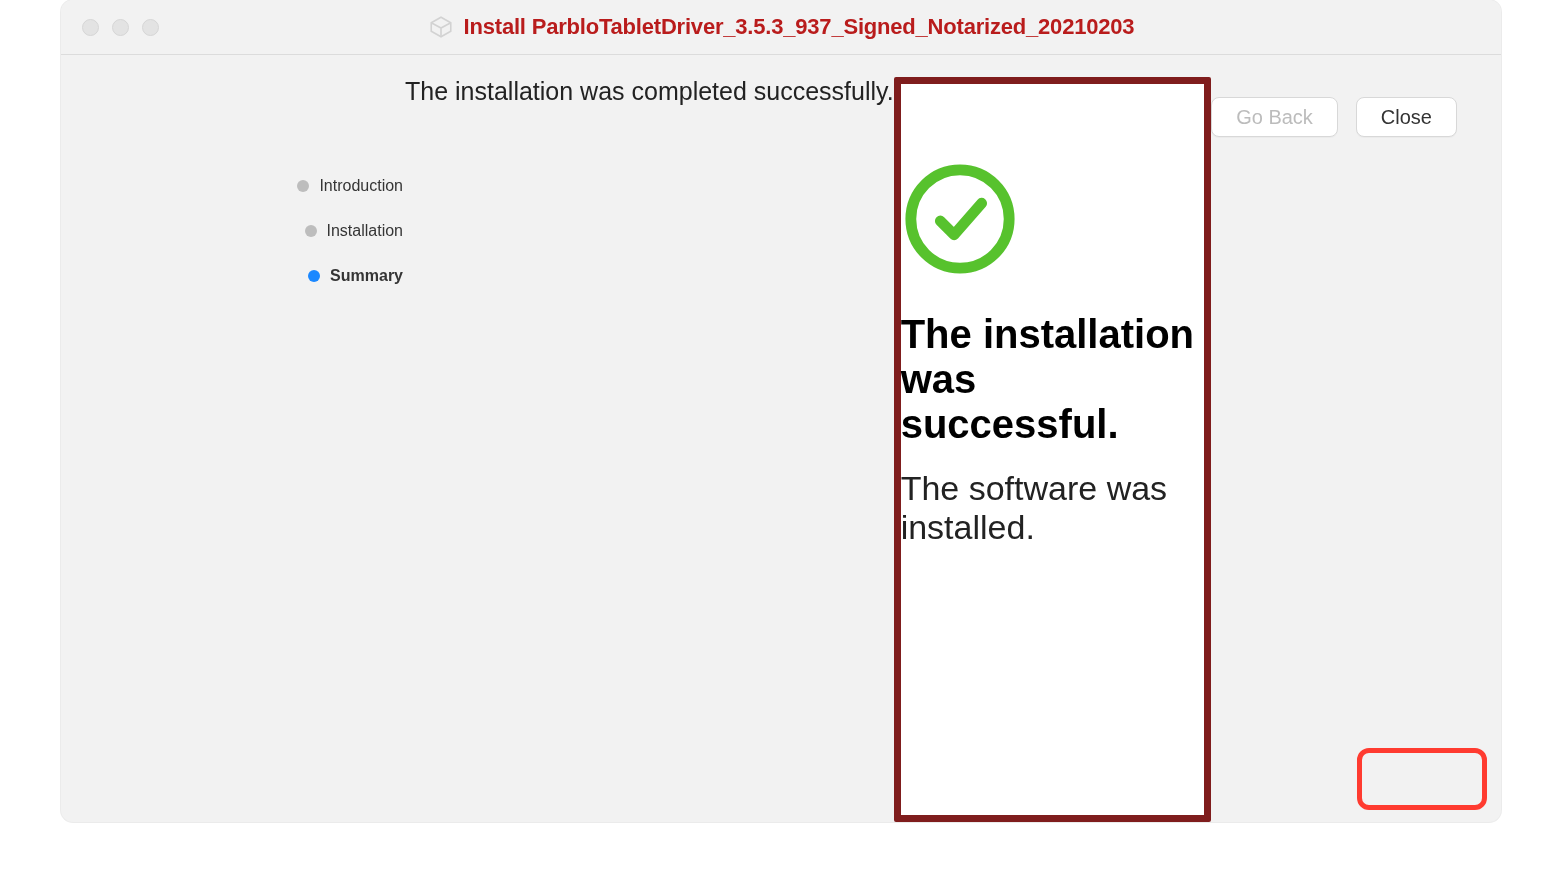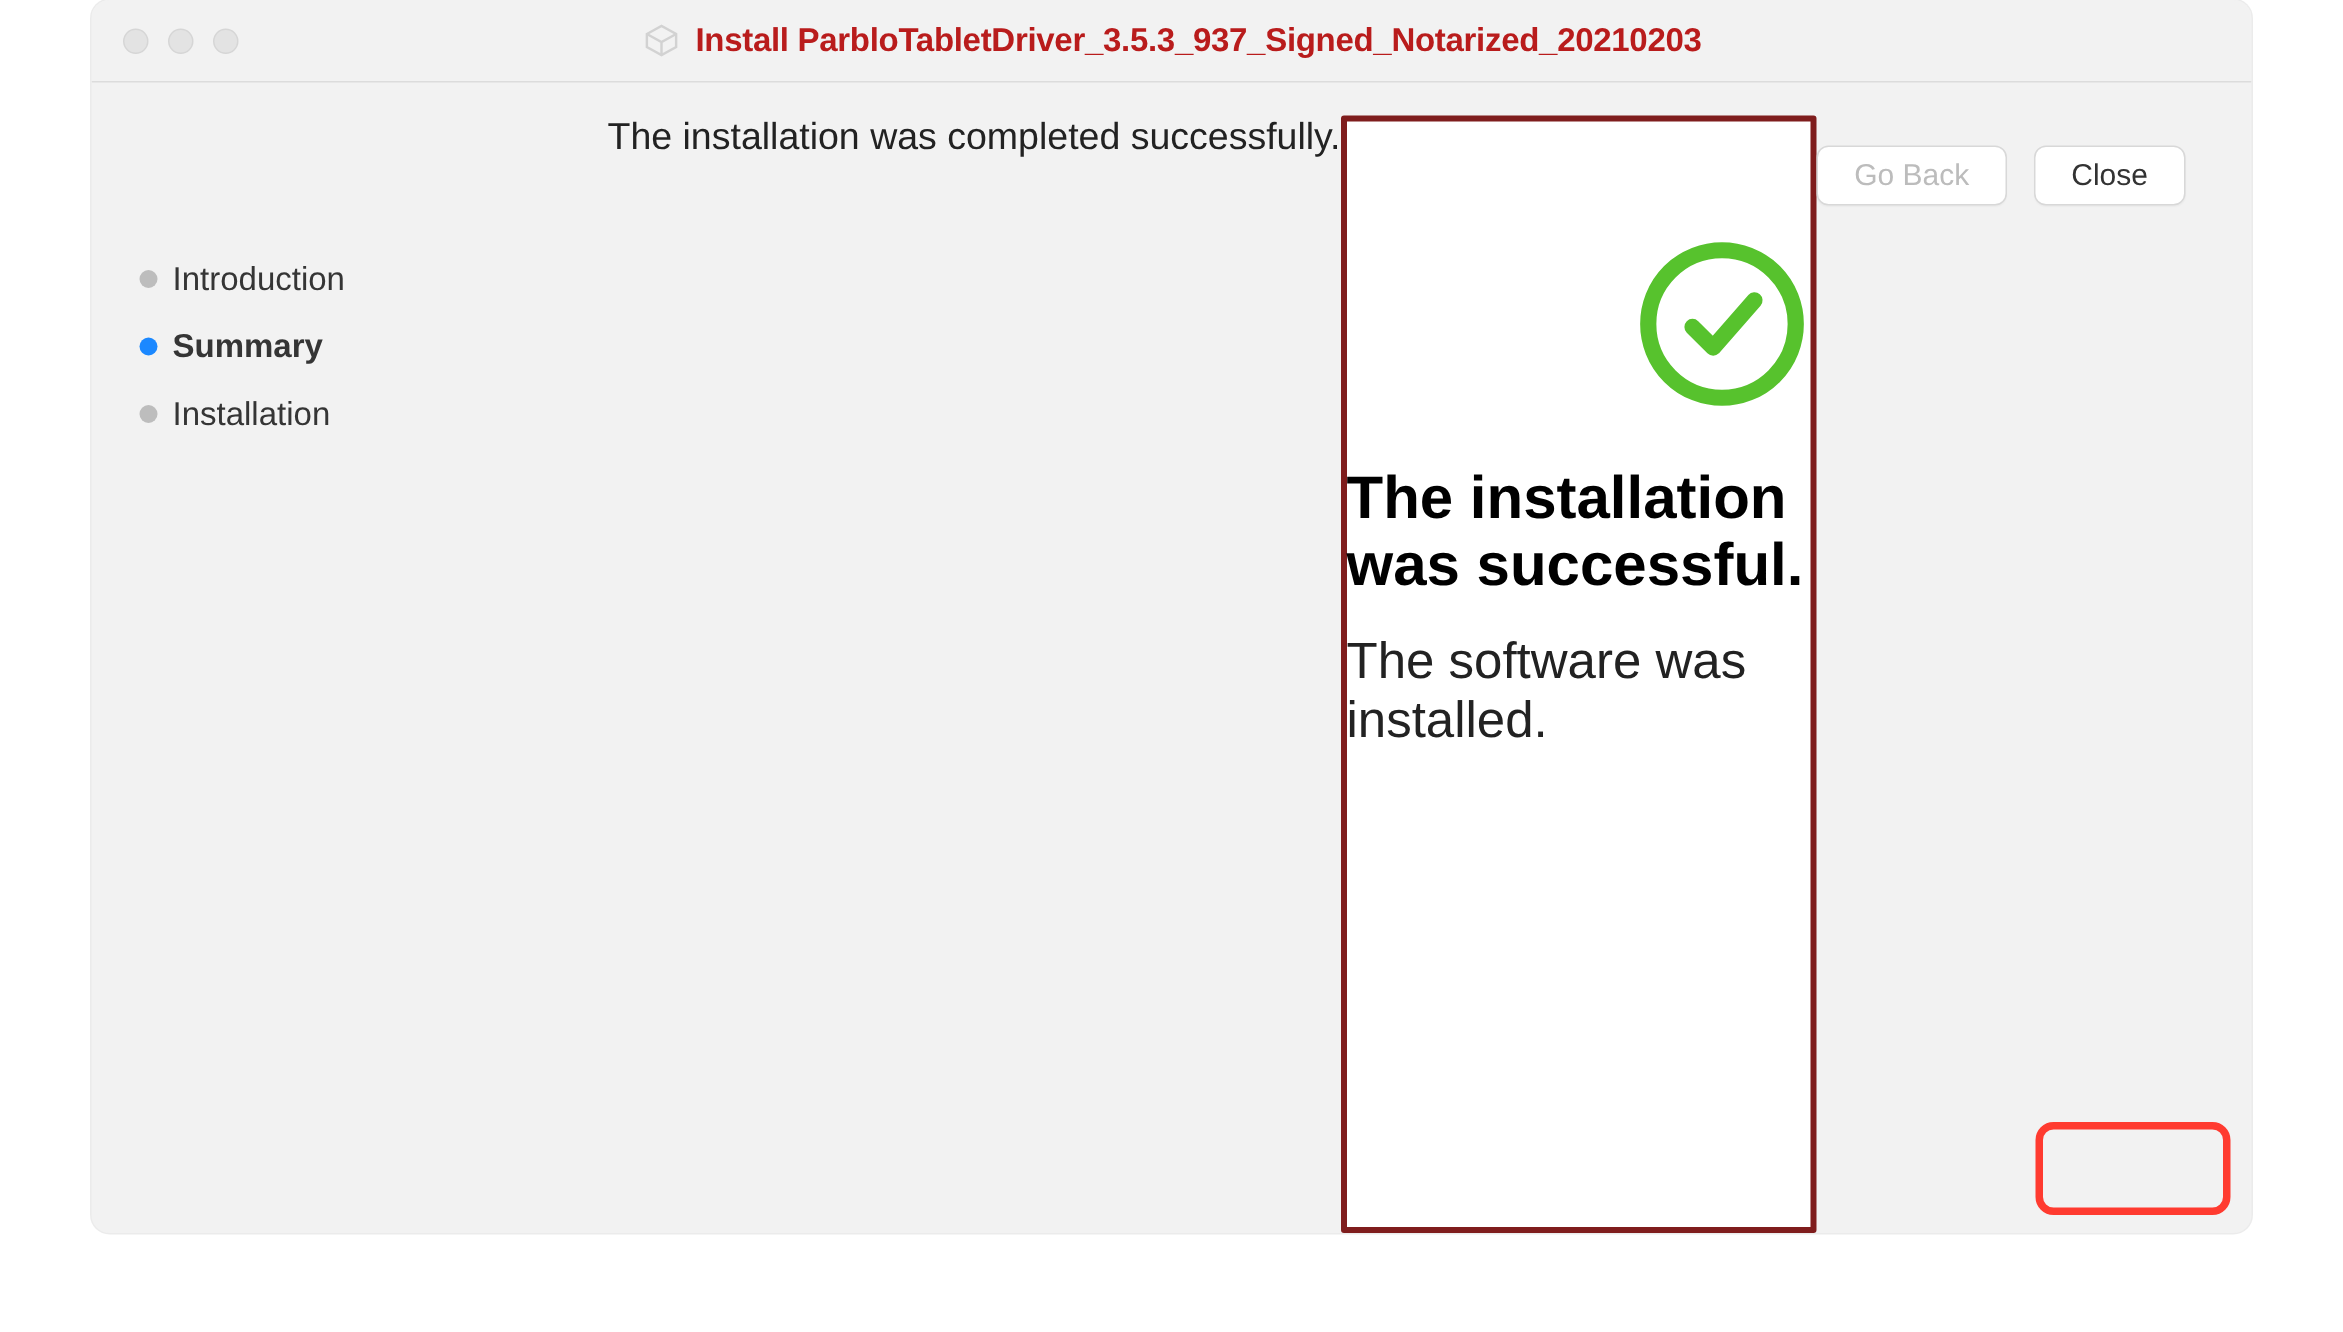--- a/index.html
+++ b/index.html
@@ -69,22 +69,23 @@
     .sidebar {
       width: 342px;
       padding-top: 108px;
       padding-left: 32px;
     }
     .step {
       display: flex;
       align-items: center;
       gap: 10px;
       height: 45px;
-      font-size: 22px;
+      font-size: 16px;
       color: #353535;
+      justify-content: flex-end;
     }
     .dot {
       width: 12px; height: 12px;
       border-radius: 50%;
       background: #bdbdbd;
       flex-shrink: 0;
     }
     .step.active .dot { background: #1b88ff; }
     .step.active .step-label { font-weight: 700; }
     .main {
@@ -96,25 +97,25 @@
     }
     .heading {
       font-size: 25px;
       color: #222;
       margin-bottom: 22px;
       margin-left: 2px;
     }
     .panel {
       flex: 1;
       background: #fff;
-      border: 4px solid #7f1d1d;
+      border: 7px solid #7f1d1d;
       border-radius: 2px;
       display: flex;
       flex-direction: column;
-      align-items: flex-end;
+      align-items: flex-start;
       padding-top: 76px;
     }
     .check-icon { margin-bottom: 30px; }
     .success-title {
       font-size: 40px;
       font-weight: 700;
       color: #000;
       margin-bottom: 22px;
     }
     .success-sub {
@@ -171,27 +172,27 @@
       <span class="title-text">Install ParbloTabletDriver_3.5.3_937_Signed_Notarized_20210203</span>
     </div>
   </div>
 
   <div class="body">
     <div class="sidebar">
       <div class="step">
         <span class="dot"></span>
         <span class="step-label">Introduction</span>
       </div>
+      <div class="step">
+        <span class="dot"></span>
+        <span class="step-label">Installation</span>
+      </div>
       <div class="step active">
         <span class="dot"></span>
         <span class="step-label">Summary</span>
-      </div>
-      <div class="step">
-        <span class="dot"></span>
-        <span class="step-label">Installation</span>
       </div>
     </div>
 
     <div class="main">
       <div class="heading">The installation was completed successfully.</div>
 
       <div class="panel">
         <span class="check-icon">
           <svg width="118" height="118" viewBox="0 0 120 120">
             <circle cx="60" cy="60" r="50" fill="none" stroke="#57c22d" stroke-width="11"></circle>

